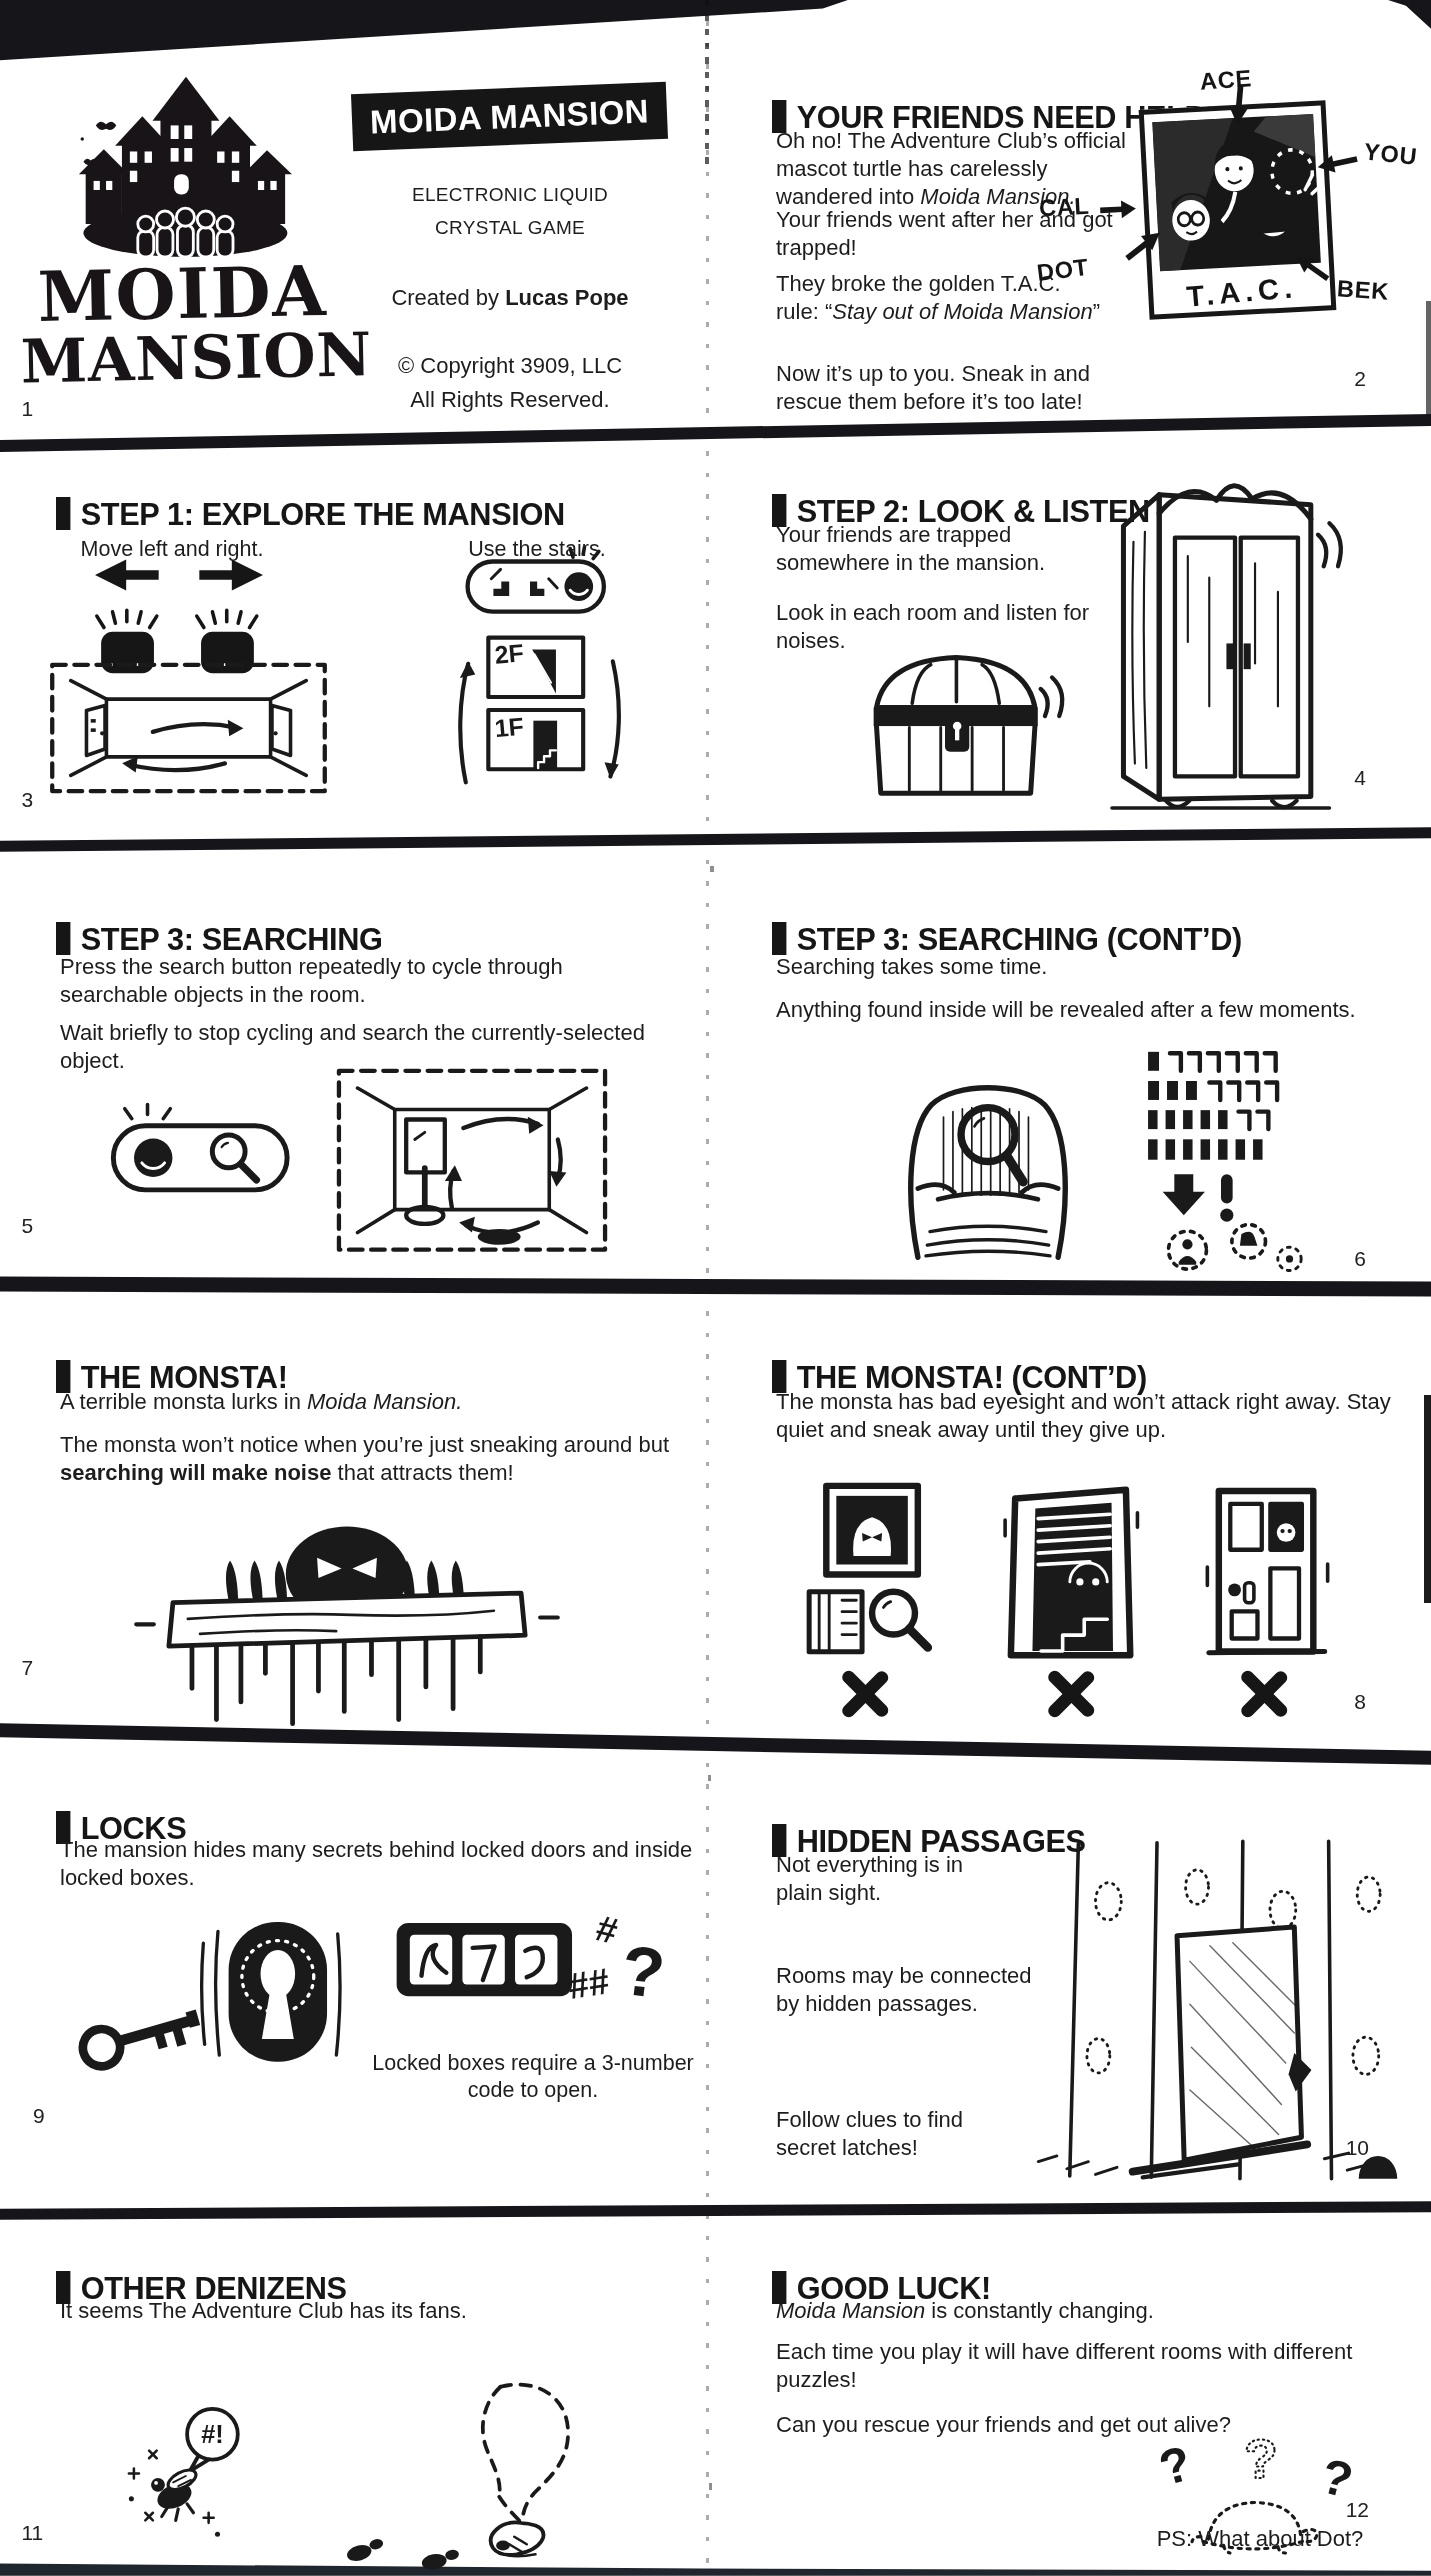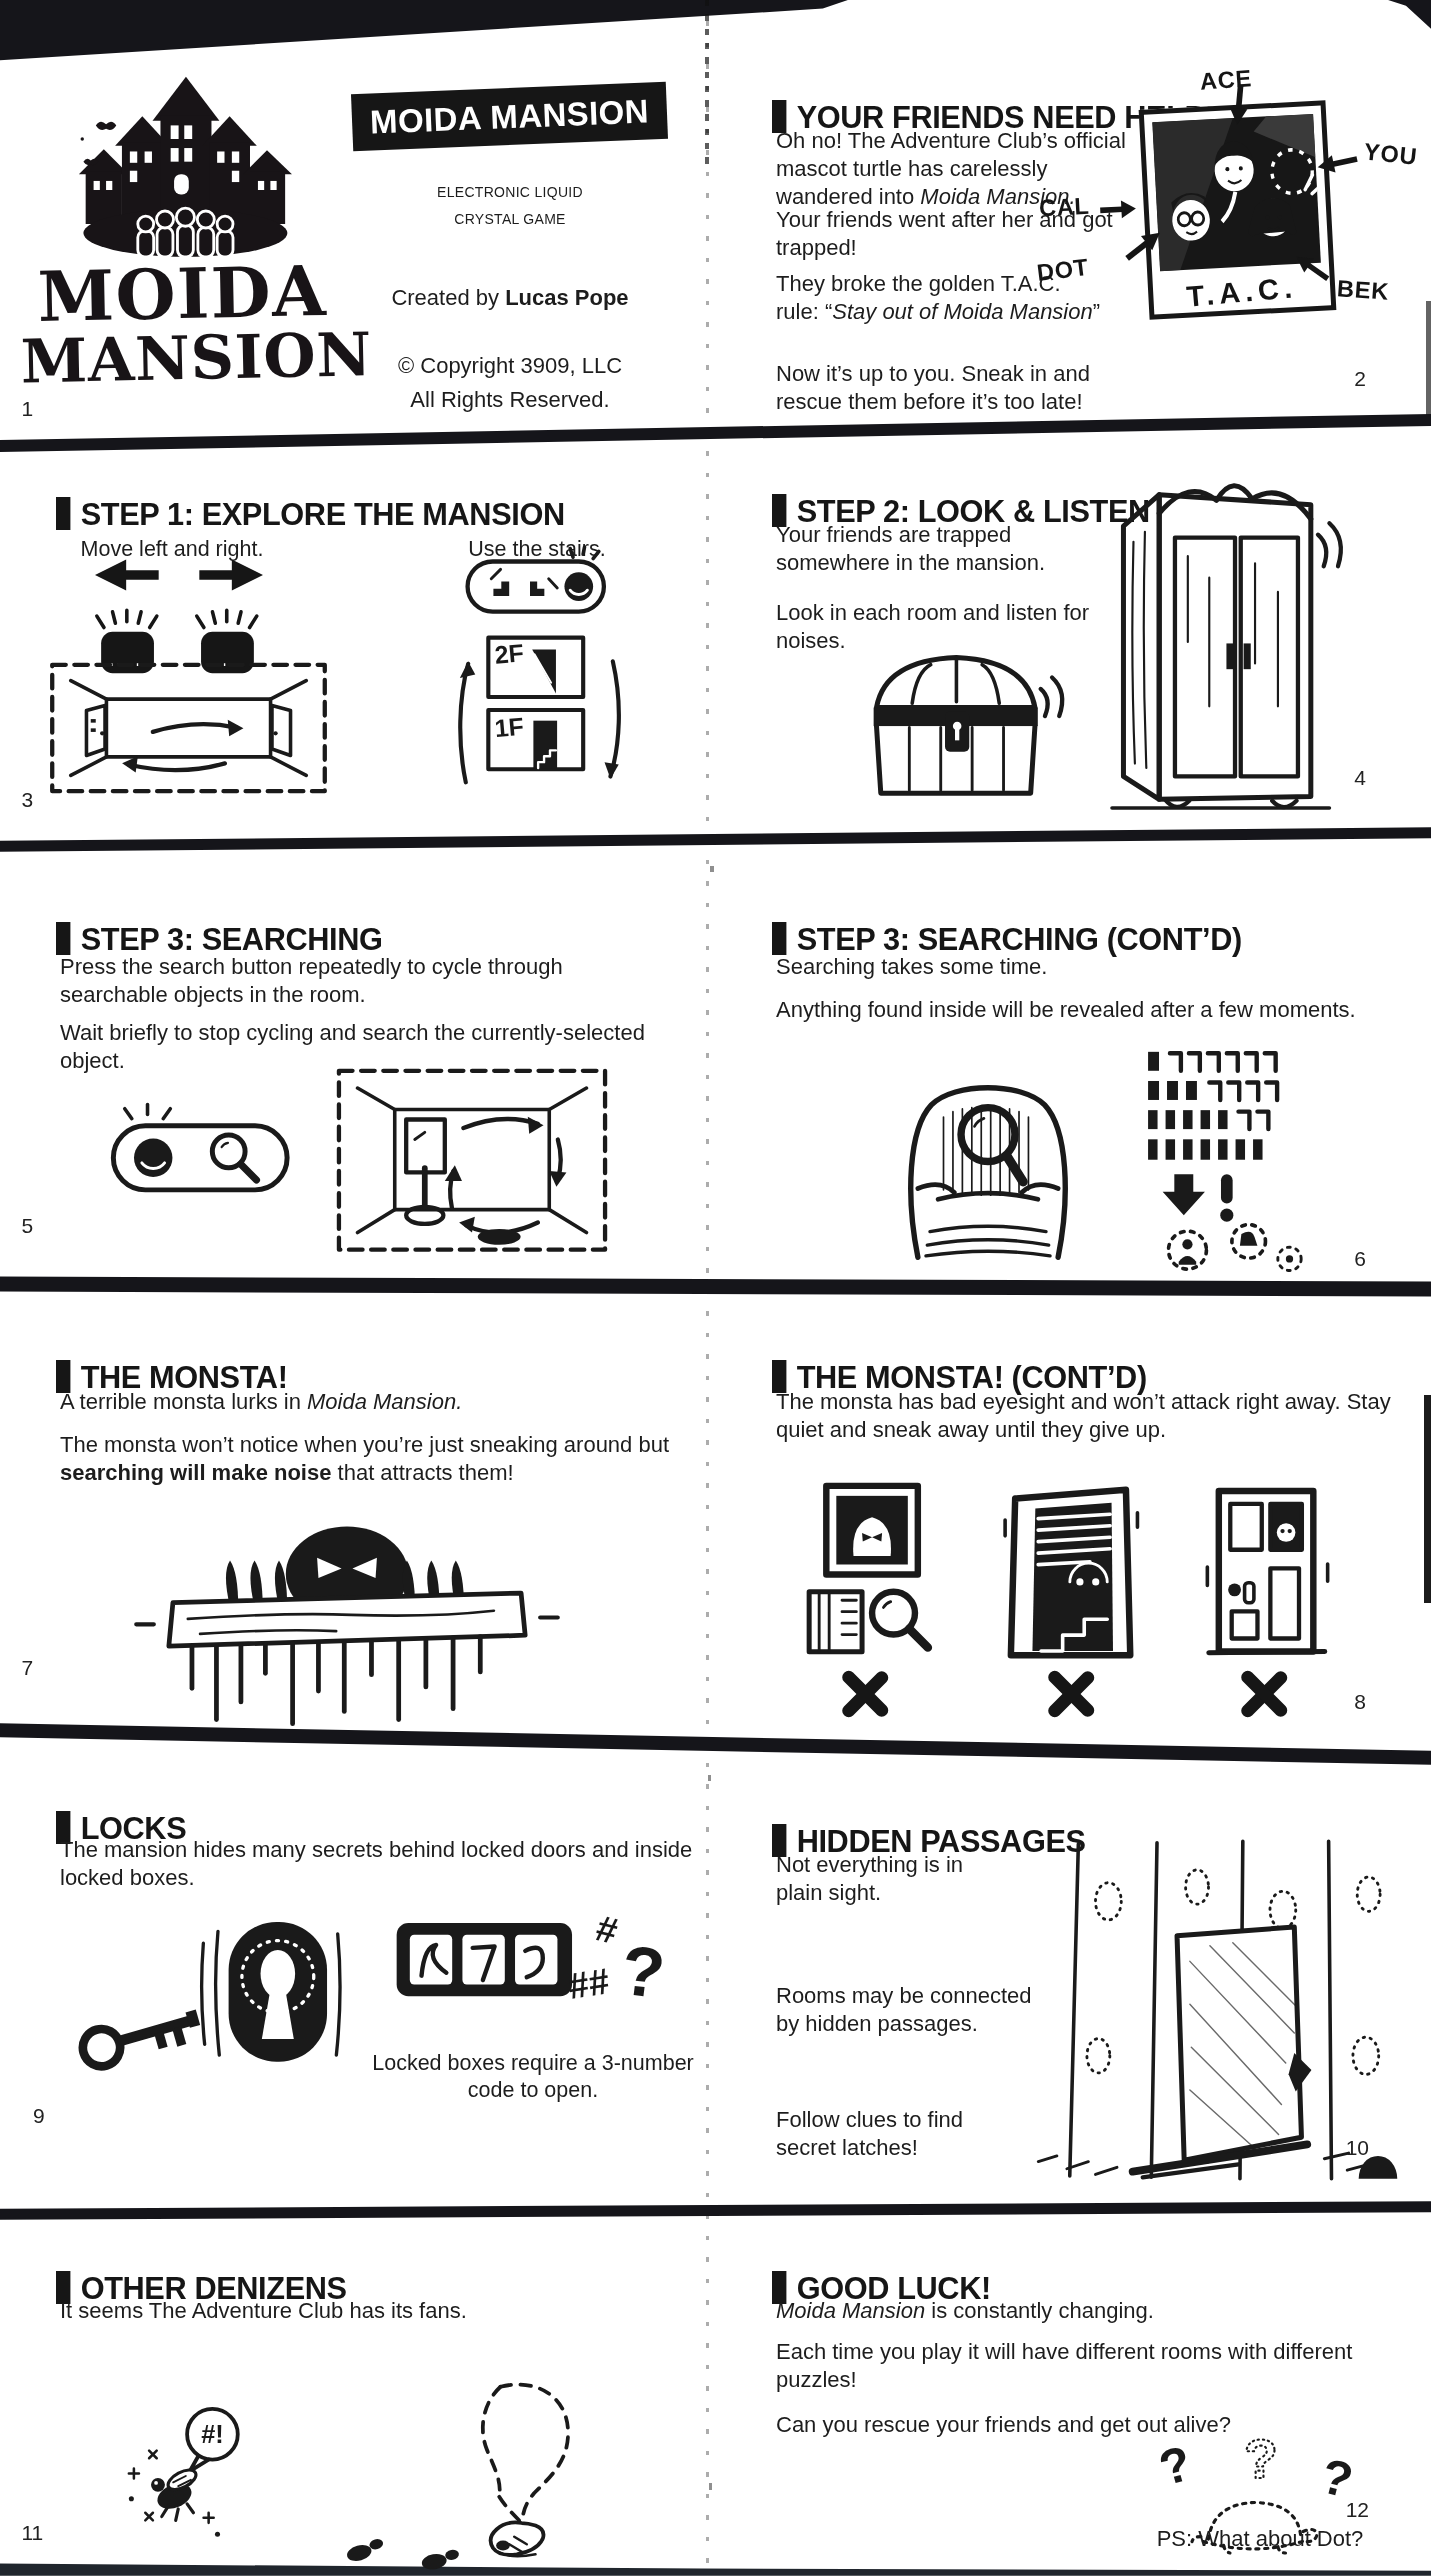--- a/index.html
+++ b/index.html
@@ -20,21 +20,21 @@
   .lbl{position:absolute;font-weight:800;font-size:23.6px;letter-spacing:0.7px;color:#151515;}
   .bar{position:absolute;left:-17px;width:1465px;background:#15151a;}
   svg.ill{position:absolute;overflow:visible;}
   #banner{position:absolute;background:#161616;display:flex;align-items:center;justify-content:center;}
   #banner span{color:#fff;font-weight:700;font-size:33px;letter-spacing:0.4px;white-space:nowrap;}
   .logo-words{position:absolute;text-align:center;color:#181417;transform:rotate(-1.2deg);
     font-family:"DejaVu Serif",serif;font-weight:700;}
   .lw1{font-size:69px;line-height:.98;letter-spacing:1.4px;}
   .lw2{font-size:60px;line-height:1.02;letter-spacing:0.7px;}
   .ctr{text-align:center;}
-  .sub{font-size:14px;letter-spacing:0.3px;margin-bottom:11.4px;}
+  .sub{font-size:19px;letter-spacing:0.3px;margin-bottom:11.4px;}
   .polaroid{position:absolute;border:5.7px solid #171717;background:#fff;transform:rotate(-3deg);}
   .photo{position:absolute;left:7.9px;right:7.9px;top:7.9px;bottom:43px;background:#171717;}
   .tac{position:absolute;left:0;right:0;bottom:1.4px;text-align:center;font-weight:800;
     font-size:29px;letter-spacing:5px;transform:rotate(-2deg);color:#141414;}
   .arr{position:absolute;overflow:visible;}
   .seam{position:absolute;top:0;left:706px;width:2.9px;height:2576px;opacity:.5;
     background:repeating-linear-gradient(180deg,rgba(20,20,20,.7) 0 4.3px,transparent 4.3px 21.5px);}
   .seamtop{position:absolute;top:0;left:705px;width:4.3px;height:172px;opacity:.75;
     background:repeating-linear-gradient(180deg,rgba(15,15,15,.9) 0 6.4px,transparent 6.4px 14.3px);}
   .edgeR{position:absolute;left:1424px;top:1395px;width:7.2px;height:208px;background:#1b1b1b;}
@@ -566,21 +566,21 @@
       <div class="cap" style="left:372px;top:266px;width:322px">Locked boxes require a 3-number code to open.</div>
       <div class="pnum" style="left:33px;bottom:72px">9</div>
     </div>
 
     <div class="page pgR">
       <h2 class="hdr" style="left:56px;top:34px">
         <span class="bullet"></span>
         <span>HIDDEN PASSAGES</span>
       </h2>
       <div class="p" style="left:60px;top:87px;width:222px"><span>Not everything is in plain sight.</span></div>
-      <div class="p" style="left:60px;top:218px;width:258px"><span>Rooms may be connected by hidden passages.</span></div>
+      <div class="p" style="left:60px;top:198px;width:258px"><span>Rooms may be connected by hidden passages.</span></div>
       <div class="p" style="left:60px;top:342px;width:236px"><span>Follow clues to find secret latches!</span></div>
       <svg class="ill" style="left:308px;top:77px" width="379" height="338" viewBox="0 0 530 472" fill="none" stroke="#1a1a1a" stroke-linecap="round" stroke-linejoin="round">
         <path d="M76,4 L64,468 M186,2 L178,470 M306,0 L302,472 M426,0 L430,472" stroke-width="5"></path>
         <g stroke-width="4" stroke-dasharray="2 8">
           <ellipse cx="118" cy="84" rx="18" ry="26"></ellipse>
             <ellipse cx="242" cy="64" rx="16" ry="24"></ellipse>
           <ellipse cx="362" cy="96" rx="18" ry="26"></ellipse>
             <ellipse cx="482" cy="74" rx="16" ry="24"></ellipse>
           <ellipse cx="104" cy="300" rx="16" ry="24"></ellipse>
             <ellipse cx="478" cy="300" rx="18" ry="26"></ellipse>

